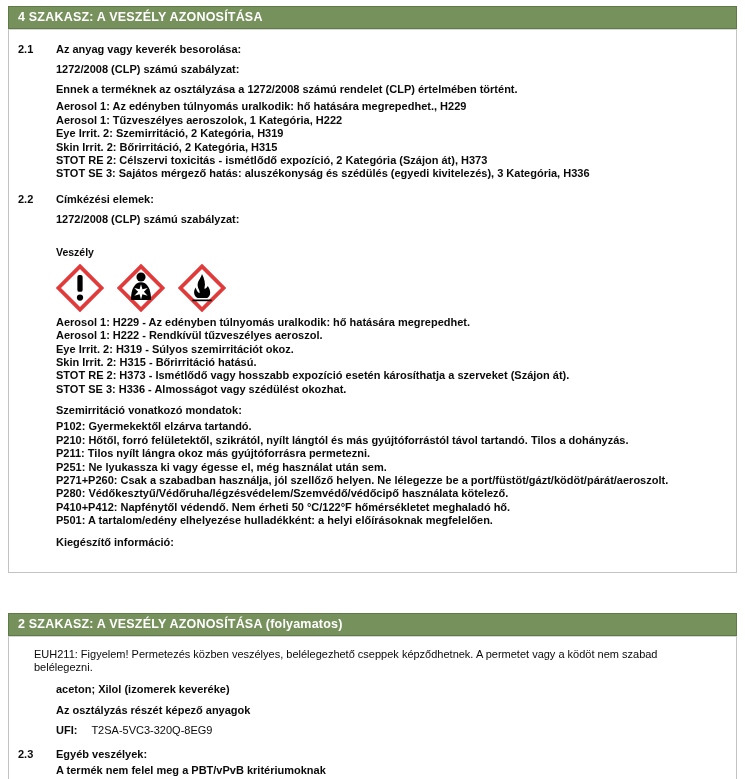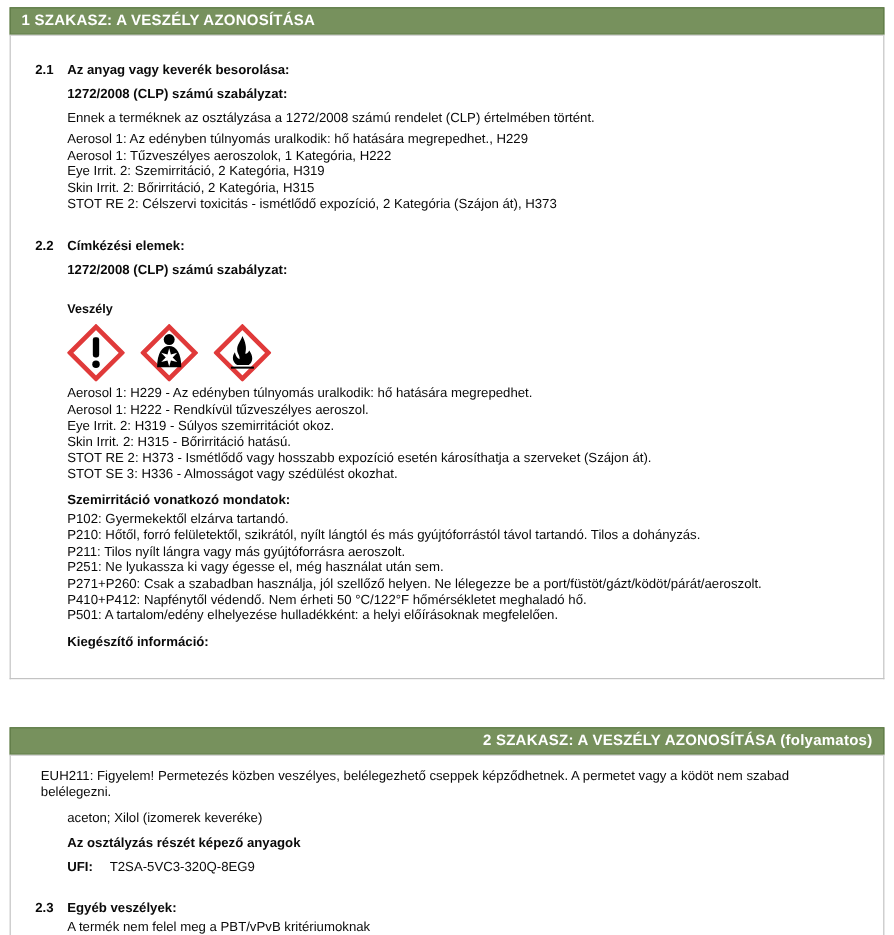--- a/index.html
+++ b/index.html
@@ -14,70 +14,71 @@
   .bar {
     margin: 6px 8px 0 8px;
     background: #77915d;
     border: 1px solid #5e7a47;
     color: #ffffff;
     font-weight: bold;
     font-size: 12.5px;
     padding: 3px 9px 4px 9px;
     letter-spacing: 0.2px;
   }
-  .bar2 { margin-top: 40px; text-align: right; }
+  .bar2 { margin-top: 40px; }
   .box {
     margin: 0 8px;
     border: 1px solid #c3c3c3;
     border-top: 1px solid #d6d6d6;
     background: #ffffff;
     padding: 1px 10px 24px 9px;
   }
   .box2 { padding-bottom: 12px; }
-  .row { margin-top: 22px; display: flex; text-align: center; }
+  .row { margin-top: 12px; display: flex; }
   .num { width: 38px; font-weight: bold; flex: none; }
   .indent { margin-left: 38px; }
   .btitle { font-weight: bold; }
   div.btitle.indent { margin-top: 8px; }
   .list { margin-top: 4px; }
-  .line { line-height: 13.4px; }
+  .line { line-height: 13.4px; font-weight: bold; }
   .signal { margin-top: 21px; font-weight: bold; font-size: 10.5px; }
   .pictos { margin-top: 6px; display: flex; gap: 13px; align-items: center; }
   .picto { display: block; }
   .para { margin-top: 10px; max-width: 652px; line-height: 13.5px; margin-left: 16px; }
   .mt8 { margin-top: 8px; }
   .ufi-row { margin-top: 8px; }
   .ufi-row .ufi-label { font-weight: bold; margin-right: 14px; }
 </style>
 </head>
 <body>
 
 <div class="page">
 
   <div class="bar">
-    <span>1 SZAKASZ: A VESZÉLY AZONOSÍTÁSA</span>
+    <span>4 SZAKASZ: A VESZÉLY AZONOSÍTÁSA</span>
   </div>
 
   <div class="box">
 
     <div class="row">
       <span class="num">2.1</span>
       <span class="btitle">Az anyag vagy keverék besorolása:</span>
     </div>
 
     <div class="indent btitle">1272/2008 (CLP) számú szabályzat:</div>
 
     <div class="indent mt8 line">Ennek a terméknek az osztályzása a 1272/2008 számú rendelet (CLP) értelmében történt.</div>
 
     <div class="indent list">
       <div class="line">Aerosol 1: Az edényben túlnyomás uralkodik: hő hatására megrepedhet., H229</div>
       <div class="line">Aerosol 1: Tűzveszélyes aeroszolok, 1 Kategória, H222</div>
       <div class="line">Eye Irrit. 2: Szemirritáció, 2 Kategória, H319</div>
       <div class="line">Skin Irrit. 2: Bőrirritáció, 2 Kategória, H315</div>
       <div class="line">STOT RE 2: Célszervi toxicitás - ismétlődő expozíció, 2 Kategória (Szájon át), H373</div>
+      <div class="line">STOT SE 3: Sajátos mérgező hatás: aluszékonyság és szédülés (egyedi kivitelezés), 3 Kategória, H336</div>
     </div>
 
     <div class="row">
       <span class="num">2.2</span>
       <span class="btitle">Címkézési elemek:</span>
     </div>
 
     <div class="indent btitle">1272/2008 (CLP) számú szabályzat:</div>
 
     <div class="indent signal">Veszély</div>
@@ -109,23 +110,24 @@
       <div class="line">Skin Irrit. 2: H315 - Bőrirritáció hatású.</div>
       <div class="line">STOT RE 2: H373 - Ismétlődő vagy hosszabb expozíció esetén károsíthatja a szerveket (Szájon át).</div>
       <div class="line">STOT SE 3: H336 - Almosságot vagy szédülést okozhat.</div>
     </div>
 
     <div class="indent btitle">Szemirritáció vonatkozó mondatok:</div>
 
     <div class="indent list">
       <div class="line">P102: Gyermekektől elzárva tartandó.</div>
       <div class="line">P210: Hőtől, forró felületektől, szikrától, nyílt lángtól és más gyújtóforrástól távol tartandó. Tilos a dohányzás.</div>
-      <div class="line">P211: Tilos nyílt lángra vagy más gyújtóforrásra aeroszolt.</div>
+      <div class="line">P211: Tilos nyílt lángra okoz más gyújtóforrásra permetezni.</div>
       <div class="line">P251: Ne lyukassza ki vagy égesse el, még használat után sem.</div>
       <div class="line">P271+P260: Csak a szabadban használja, jól szellőző helyen. Ne lélegezze be a port/füstöt/gázt/ködöt/párát/aeroszolt.</div>
+      <div class="line">P280: Védőkesztyű/Védőruha/légzésvédelem/Szemvédő/védőcipő használata kötelező.</div>
       <div class="line">P410+P412: Napfénytől védendő. Nem érheti 50 °C/122°F hőmérsékletet meghaladó hő.</div>
       <div class="line">P501: A tartalom/edény elhelyezése hulladékként: a helyi előírásoknak megfelelően.</div>
     </div>
 
     <div class="indent btitle">Kiegészítő információ:</div>
   </div>
 
   <div class="bar bar2">
     <span>2 SZAKASZ: A VESZÉLY AZONOSÍTÁSA (folyamatos)</span>
   </div>

